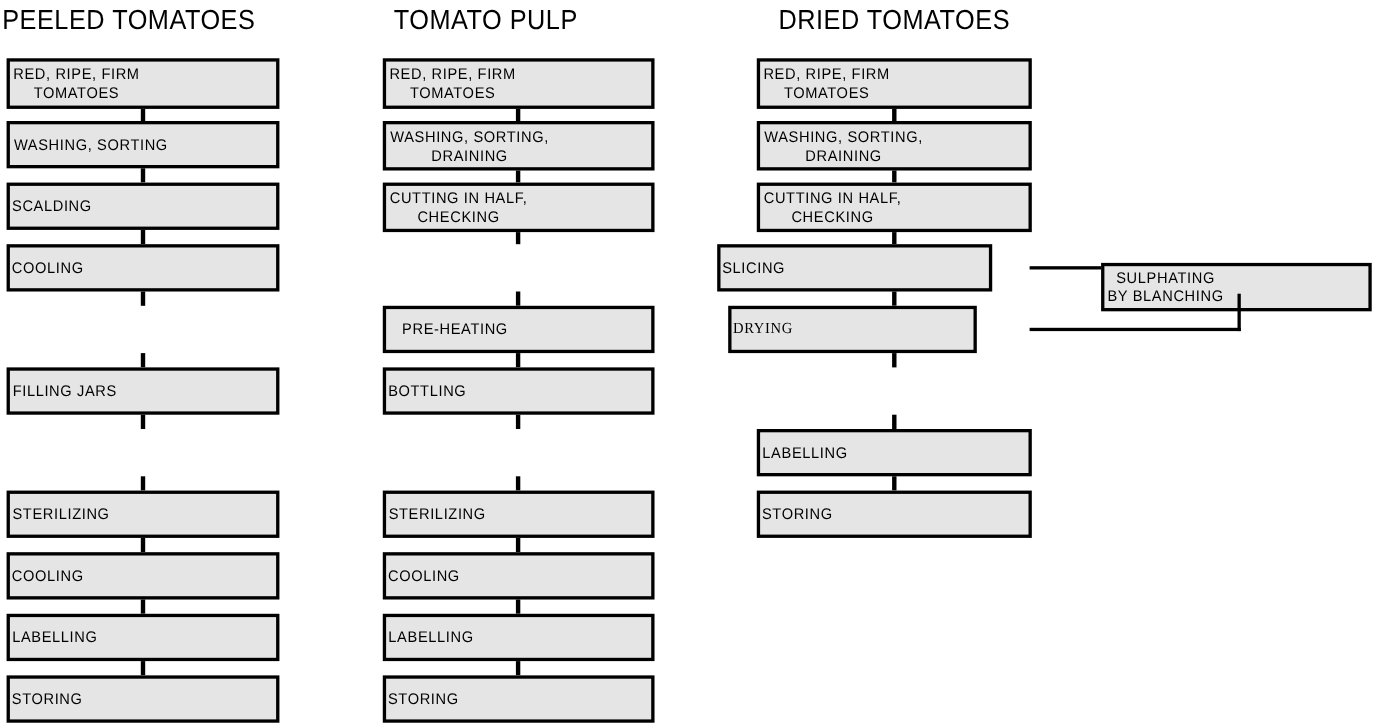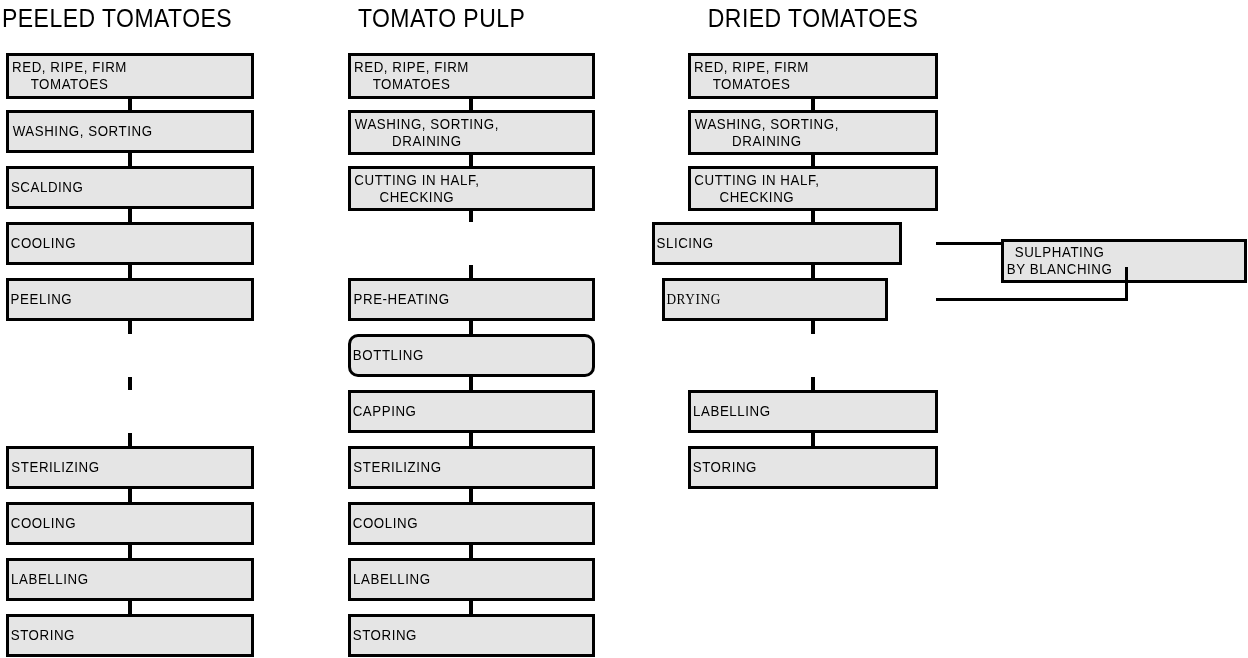--- a/index.html
+++ b/index.html
@@ -90,25 +90,25 @@
   <div class="node" style="left:6px; top:166px; width:248px; height:43px;">
     <span class="node-label">SCALDING</span>
   </div>
   <div class="connector-v" style="left:128px; top:209px; height:13px;"></div>
 
   <div class="node" style="left:6px; top:222px; width:248px; height:43px;">
     <span class="node-label">COOLING</span>
   </div>
   <div class="connector-v" style="left:128px; top:265px; height:13px;"></div>
 
-  <div class="node" style="left:6px; top:278px; width:248px; height:43px;">
-    <span class="node-label">PEELING</span>
-  </div>
   <div class="connector-v" style="left:128px; top:321px; height:13px;"></div>
 
+  <div class="node" style="left:6px; top:334px; width:248px; height:43px;">
+    <span class="node-label">FILLING  JARS</span>
+  </div>
   <div class="connector-v" style="left:128px; top:377px; height:13px;"></div>
 
   <div class="connector-v" style="left:128px; top:433px; height:13px;"></div>
 
   <div class="node" style="left:6px; top:446px; width:248px; height:43px;">
     <span class="node-label">STERILIZING</span>
   </div>
   <div class="connector-v" style="left:128px; top:489px; height:13px;"></div>
 
   <div class="node" style="left:6px; top:502px; width:248px; height:43px;">
@@ -138,33 +138,30 @@
   <div class="connector-v" style="left:469px; top:155px; height:11px;"></div>
 
   <div class="node" style="left:348px; top:166px; width:247px; height:45px;">
     <span class="node-label">CUTTING  IN  HALF,
 CHECKING</span>
   </div>
   <div class="connector-v" style="left:469px; top:211px; height:11px;"></div>
 
   <div class="connector-v" style="left:469px; top:265px; height:13px;"></div>
 
-  <div class="node" style="left:348px; top:278px; width:247px; height:43px;">
+  <div class="node" style="left:348px; top:278px; width:247px; height:43px;padding-left:12px;">
     <span class="node-label">PRE-HEATING</span>
   </div>
   <div class="connector-v" style="left:469px; top:321px; height:13px;"></div>
 
-  <div class="node" style="left:348px; top:334px; width:247px; height:43px;border-radius:10px;">
+  <div class="node" style="left:348px; top:334px; width:247px; height:43px;">
     <span class="node-label">BOTTLING</span>
   </div>
   <div class="connector-v" style="left:469px; top:377px; height:13px;"></div>
 
-  <div class="node" style="left:348px; top:390px; width:247px; height:43px;">
-    <span class="node-label">CAPPING</span>
-  </div>
   <div class="connector-v" style="left:469px; top:433px; height:13px;"></div>
 
   <div class="node" style="left:348px; top:446px; width:247px; height:43px;">
     <span class="node-label">STERILIZING</span>
   </div>
   <div class="connector-v" style="left:469px; top:489px; height:13px;"></div>
 
   <div class="node" style="left:348px; top:502px; width:247px; height:43px;">
     <span class="node-label">COOLING</span>
   </div>

